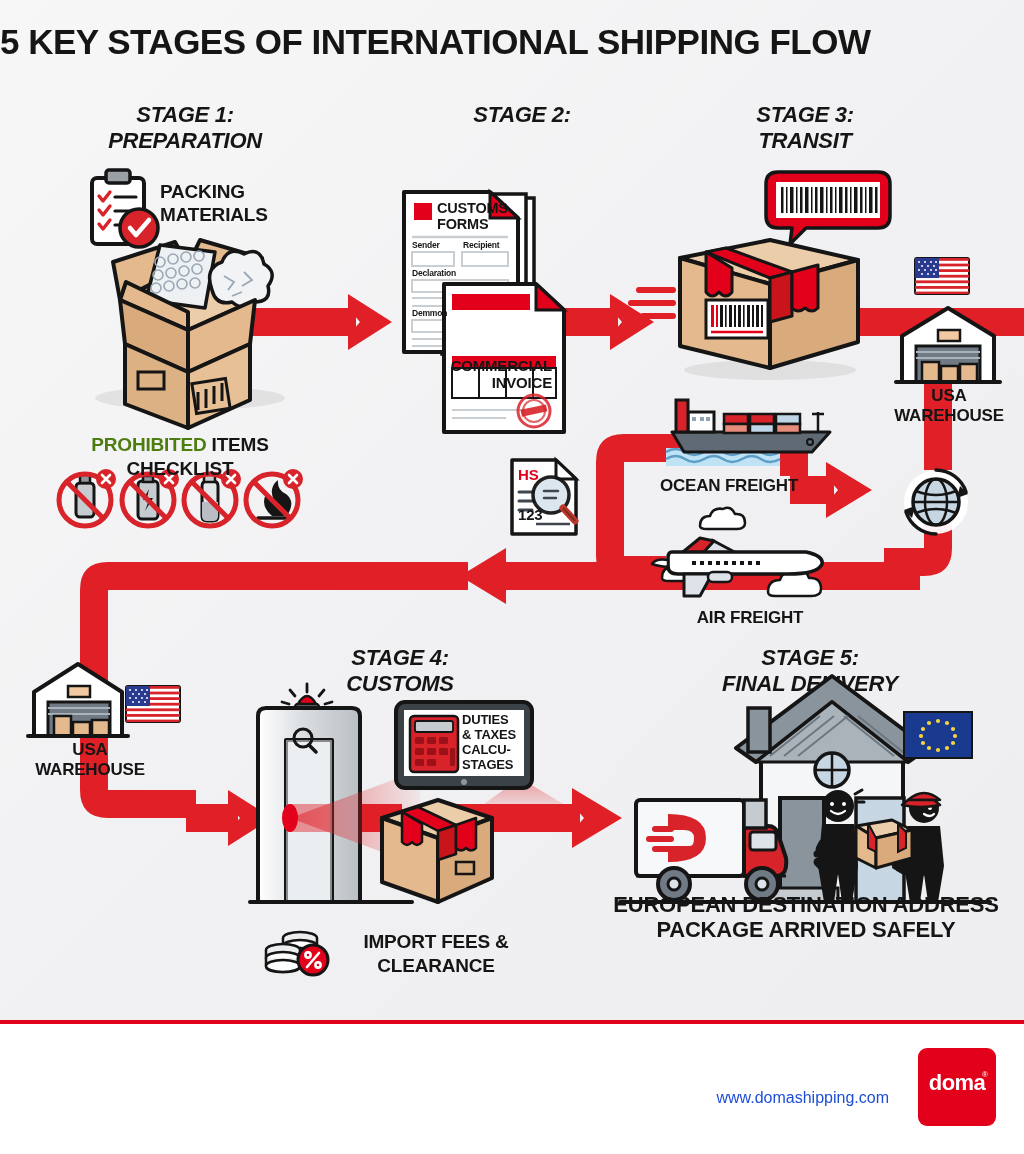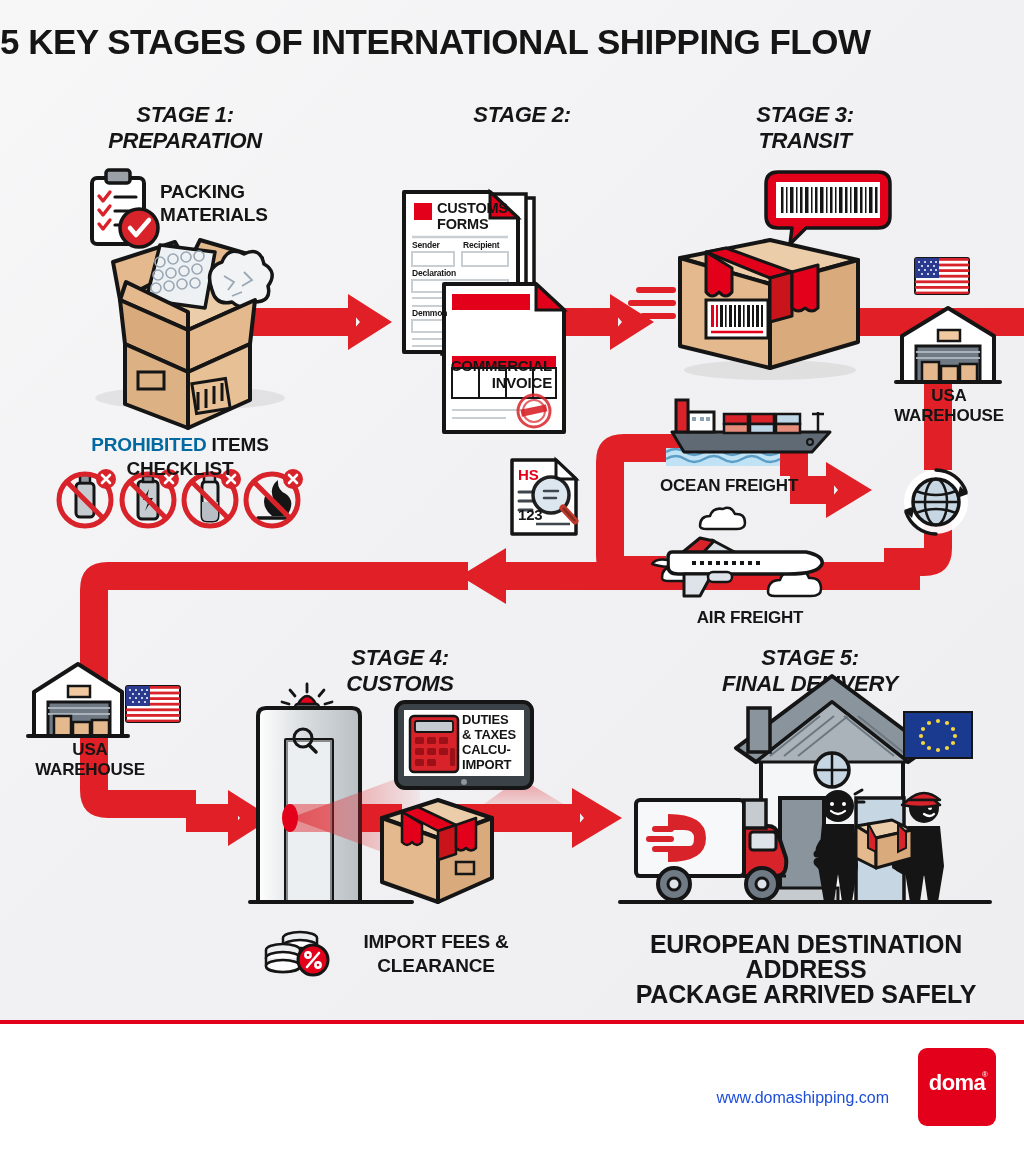--- a/index.html
+++ b/index.html
@@ -750,21 +750,21 @@
       <line x1="620" y1="902" x2="990" y2="902" stroke="#151515" stroke-width="4" stroke-linecap="round"></line>
     </g>
   </svg>
 
   <div class="cap" style="left:160px; top:180px; width:160px; font-size:19px; line-height:23px;">
     <span>PACKING</span><br>
     <span>MATERIALS</span>
   </div>
 
   <div class="cap" style="left:40px; top:433px; width:280px; font-size:19px; line-height:24px; text-align:center;">
-    <span style="color:#0369a1;">PROHIBITED</span><span> ITEMS</span><br>
+    <span style="color:#4d7c0f;">PROHIBITED</span><span> ITEMS</span><br>
     <span>CHECKLIST</span>
   </div>
 
   <div class="cap" style="left:437px; top:200px; width:84px; font-size:14.5px; line-height:16px;">
     <span>CUSTOMS</span><br>
     <span>FORMS</span>
   </div>
   <div class="cap" style="left:412px; top:240px; font-size:8.5px;">Sender</div>
   <div class="cap" style="left:463px; top:240px; font-size:8.5px;">Recipient</div>
   <div class="cap" style="left:412px; top:268px; font-size:8.5px;text-align:right;">Declaration</div>
@@ -789,29 +789,29 @@
 
   <div class="cap" style="left:20px; top:740px; width:140px; font-size:17px; line-height:20px; text-align:center;">
     <span>USA</span><br>
     <span>WAREHOUSE</span>
   </div>
 
   <div class="cap" style="left:462px; top:712px; width:66px; font-size:13px; line-height:15px;">
     <span>DUTIES</span><br>
     <span>&amp; TAXES</span><br>
     <span>CALCU-</span><br>
-    <span>IMPORT</span>
+    <span>STAGES</span>
   </div>
 
   <div class="cap" style="left:336px; top:930px; width:200px; font-size:19px; line-height:24px; text-align:center;">
     <span>IMPORT FEES &amp;</span><br>
     <span>CLEARANCE</span>
   </div>
 
-  <div class="cap" style="left:600px; top:932px; width:412px; font-size:25px; line-height:25px; text-align:center;">
+  <div class="cap" style="left:600px; top:892px; width:412px; font-size:22px; line-height:25px; text-align:center;">
     <span>EUROPEAN DESTINATION ADDRESS</span><br>
     <span>PACKAGE ARRIVED SAFELY</span>
   </div>
 
   <div id="brandurl">www.domashipping.com</div>
   <div id="logobox">
     <div id="logotext">doma</div>
     <div id="logoreg">®</div>
   </div>
 

